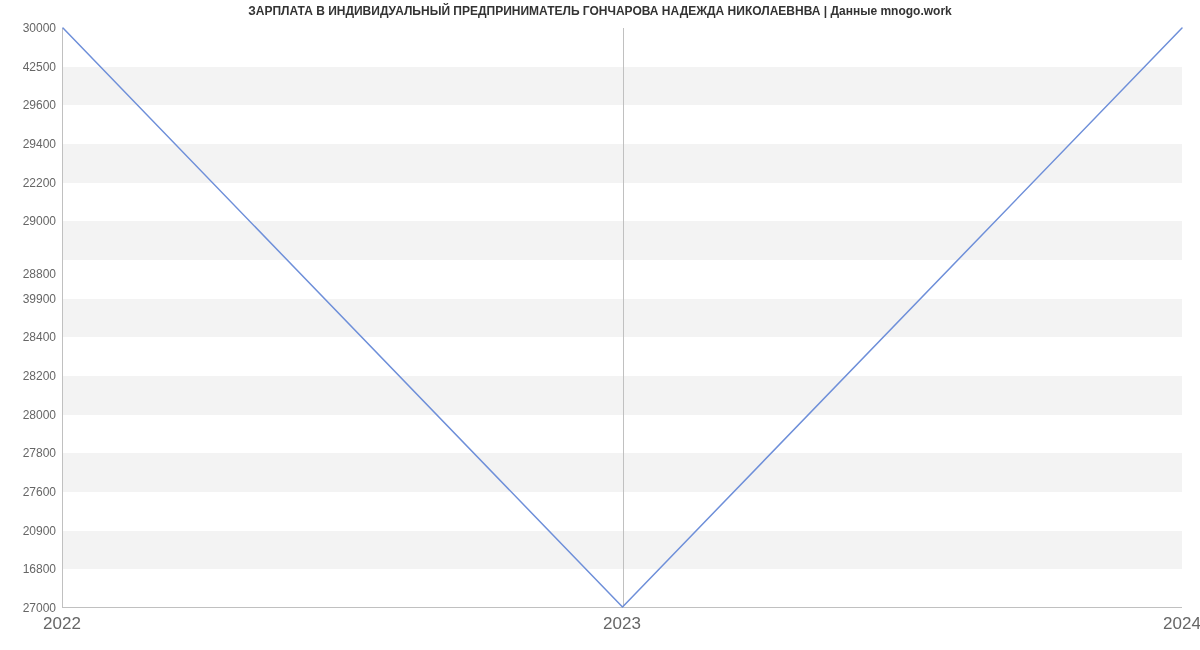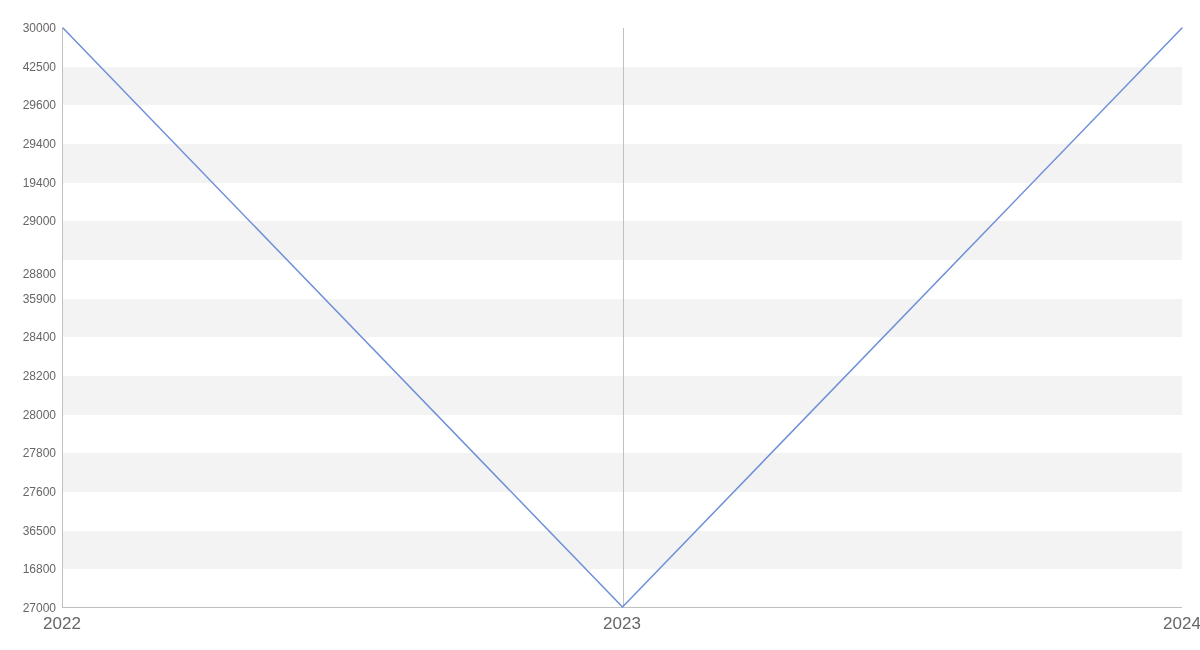--- a/index.html
+++ b/index.html
@@ -70,35 +70,36 @@
     top: 0;
     width: 100%;
     height: 100%;
     overflow: visible;
   }
 </style>
 </head>
 <body>
 
 <div class="chart-wrap">
+  <div class="title">ЗАРПЛАТА В ИНДИВИДУАЛЬНЫЙ ПРЕДПРИНИМАТЕЛЬ ГОНЧАРОВА НАДЕЖДА НИКОЛАЕВНВА | Данные mnogo.work</div>
 
   <div class="y-tick-label" style="top:28px;">30000</div>
   <div class="y-tick-label" style="top:66.67px;">42500</div>
   <div class="y-tick-label" style="top:105.33px;">29600</div>
   <div class="y-tick-label" style="top:144px;">29400</div>
-  <div class="y-tick-label" style="top:182.67px;">19400</div>
+  <div class="y-tick-label" style="top:182.67px;">22200</div>
   <div class="y-tick-label" style="top:221.33px;">29000</div>
   <div class="y-tick-label" style="top:274px;">28800</div>
-  <div class="y-tick-label" style="top:298.67px;">35900</div>
+  <div class="y-tick-label" style="top:298.67px;">39900</div>
   <div class="y-tick-label" style="top:337.33px;">28400</div>
   <div class="y-tick-label" style="top:376px;">28200</div>
   <div class="y-tick-label" style="top:414.67px;">28000</div>
   <div class="y-tick-label" style="top:453.33px;">27800</div>
   <div class="y-tick-label" style="top:492px;">27600</div>
-  <div class="y-tick-label" style="top:530.67px;">36500</div>
+  <div class="y-tick-label" style="top:530.67px;">20900</div>
   <div class="y-tick-label" style="top:569.33px;">16800</div>
   <div class="y-tick-label" style="top:608px;text-align:right;">27000</div>
 
   <div class="x-tick-label" style="left:62px;">2022</div>
   <div class="x-tick-label" style="left:622px;">2023</div>
   <div class="x-tick-label" style="left:1182px;">2024</div>
 
   <div class="plot">
 
     <div class="band" style="top:38.67px;height:38.67px;"></div>

